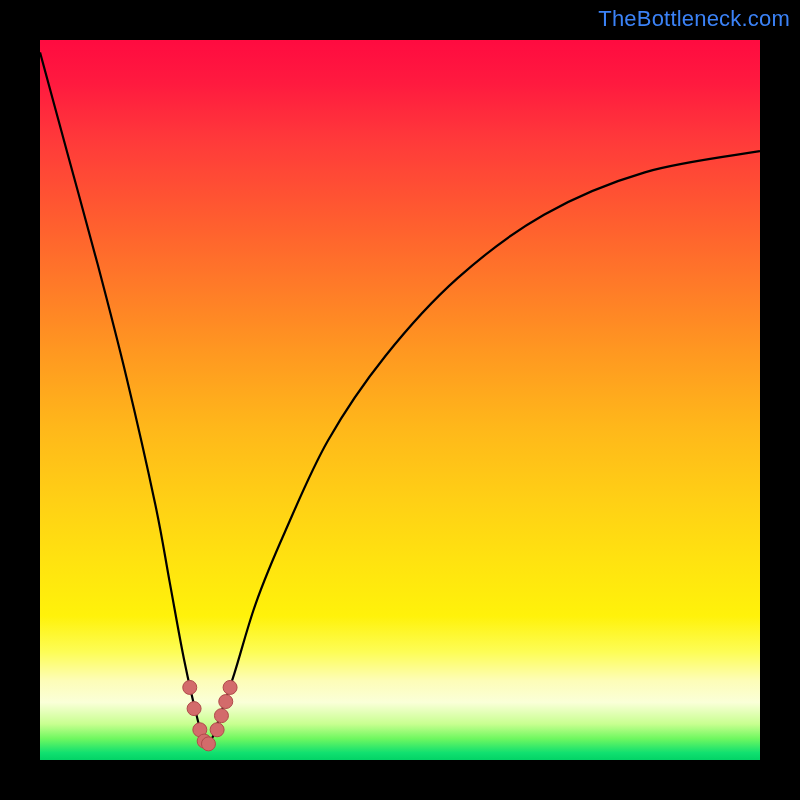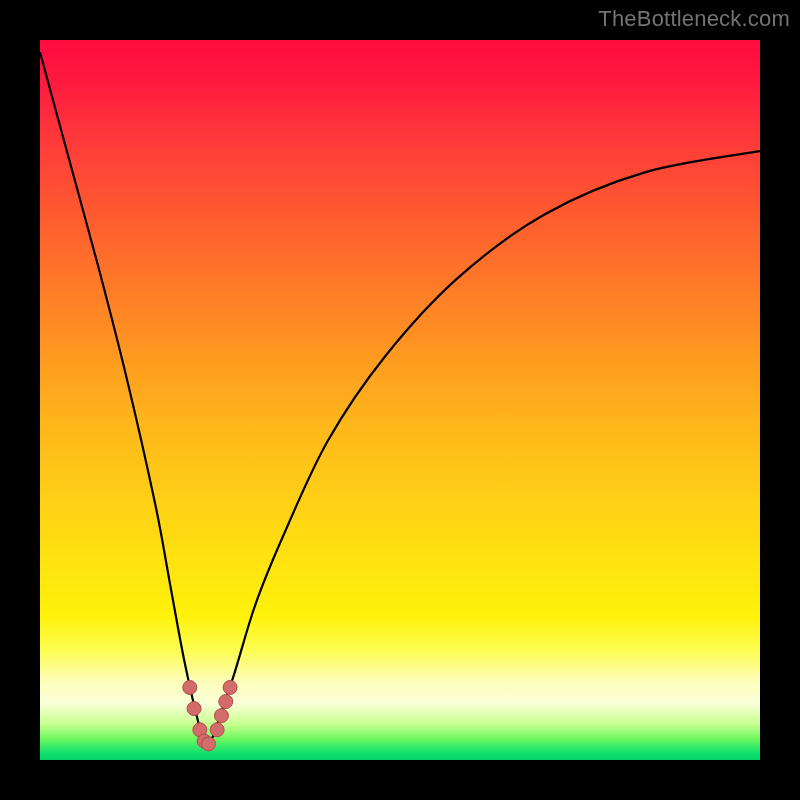--- a/index.html
+++ b/index.html
@@ -56,21 +56,21 @@
   }
   .markers circle {
     fill: #d36b6b;
     stroke: #b04a4a;
     stroke-width: 1;
   }
   .watermark {
     position: absolute;
     top: 6px;
     right: 10px;
-    color: #737373;
+    color: #3b82f6;
     font-size: 22px;
     letter-spacing: 0.2px;
     font-weight: 500;
     user-select: none;
   }
 </style>
 </head>
 <body>
 
 <div class="frame">

